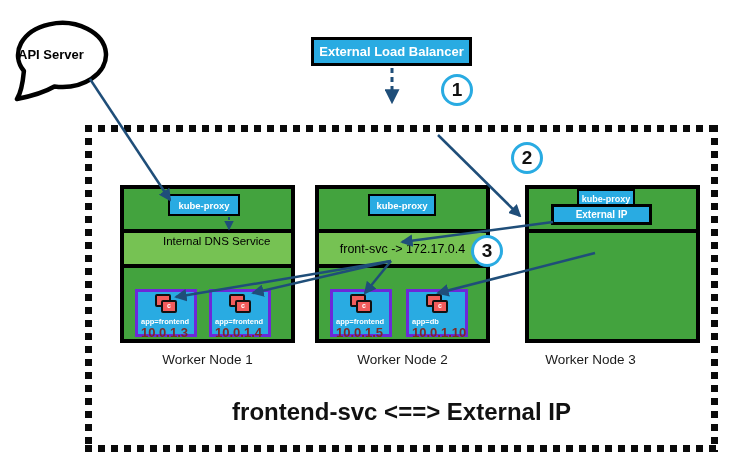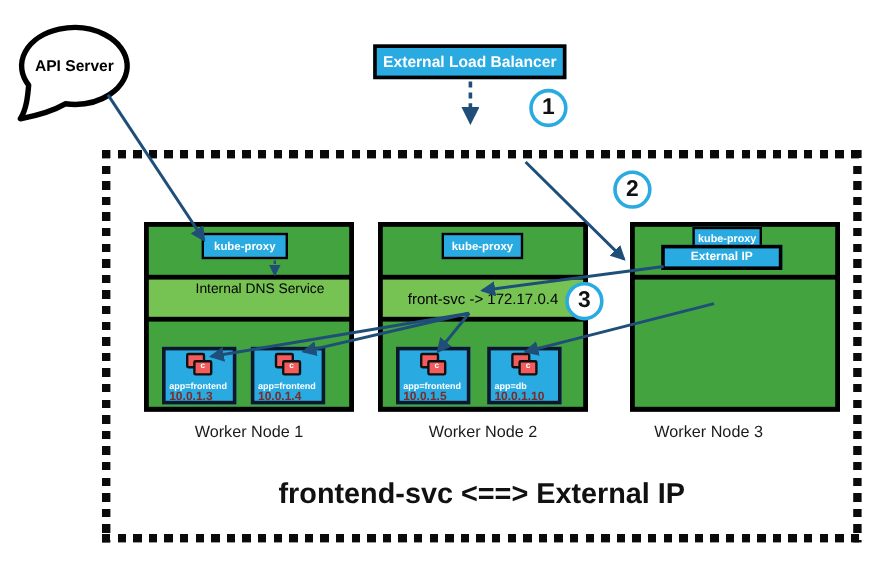--- a/index.html
+++ b/index.html
@@ -39,41 +39,41 @@
   .kp{
     position:absolute;background:var(--accent-blue);border:2.5px solid #000;color:#fff;
     font-weight:bold;font-size:9.5px;display:flex;align-items:center;justify-content:center;
     white-space:nowrap;
   }
   .band-left{padding:2px 0 0 7px;font-size:11.5px;line-height:13.5px;font-weight:500;}
   .band-center{width:100%;height:100%;display:flex;align-items:center;justify-content:center;
     font-size:12.5px;font-weight:500;white-space:nowrap;}
   
   .pod{position:absolute;top:21px;width:62px;height:48px;background:var(--accent-blue);
-    border:3px solid #0f172a;}
+    border:3px solid #6d28d9;}
   .cbk{position:absolute;left:17px;top:2px;width:16px;height:13px;
     background:var(--container-red);border:2px solid #111;border-radius:2px;}
   .cfr{position:absolute;left:23px;top:8px;width:16px;height:13px;
     background:var(--container-red);border:2px solid #111;border-radius:2px;
     color:#fff;font-size:7px;font-weight:bold;text-align:center;line-height:8px;}
   .pod-label{position:absolute;left:3px;top:25px;font-size:7.5px;font-weight:bold;color:#fff;
     white-space:nowrap;}
-  .pod-ip{position:absolute;left:3px;top:33px;font-size:10px;font-weight:bold;
+  .pod-ip{position:absolute;left:3px;top:33px;font-size:13px;font-weight:bold;
     color:var(--pod-ip-text);white-space:nowrap;}
   
   .node-label{position:absolute;top:352px;width:175px;text-align:center;font-size:13.5px;
     font-weight:500;color:#1a1a1a;}
   #caption{position:absolute;left:85px;top:398px;width:633px;text-align:center;
     font-size:24px;font-weight:bold;color:#111;z-index:3;}
   
   .badge{position:absolute;width:32px;height:32px;border-radius:50%;background:#fff;
     border:3.5px solid var(--accent-blue);display:flex;align-items:center;justify-content:center;
     font-size:19px;font-weight:bold;color:#111;z-index:11;}
   
-  #api-label{position:absolute;left:18px;top:47px;width:88px;text-align:center;
+  #api-label{position:absolute;left:18px;top:47px;width:88px;text-align:left;
     font-size:13px;font-weight:bold;color:#000;z-index:3;}
   #arrow-layer{position:absolute;left:0;top:0;z-index:10;pointer-events:none;}
   #bubble-svg{position:absolute;left:8px;top:18px;z-index:2;}
 </style>
 </head>
 <body>
 
 <div id="canvas">
 
   <svg id="bubble-svg" width="112" height="96" viewBox="0 0 112 96">

